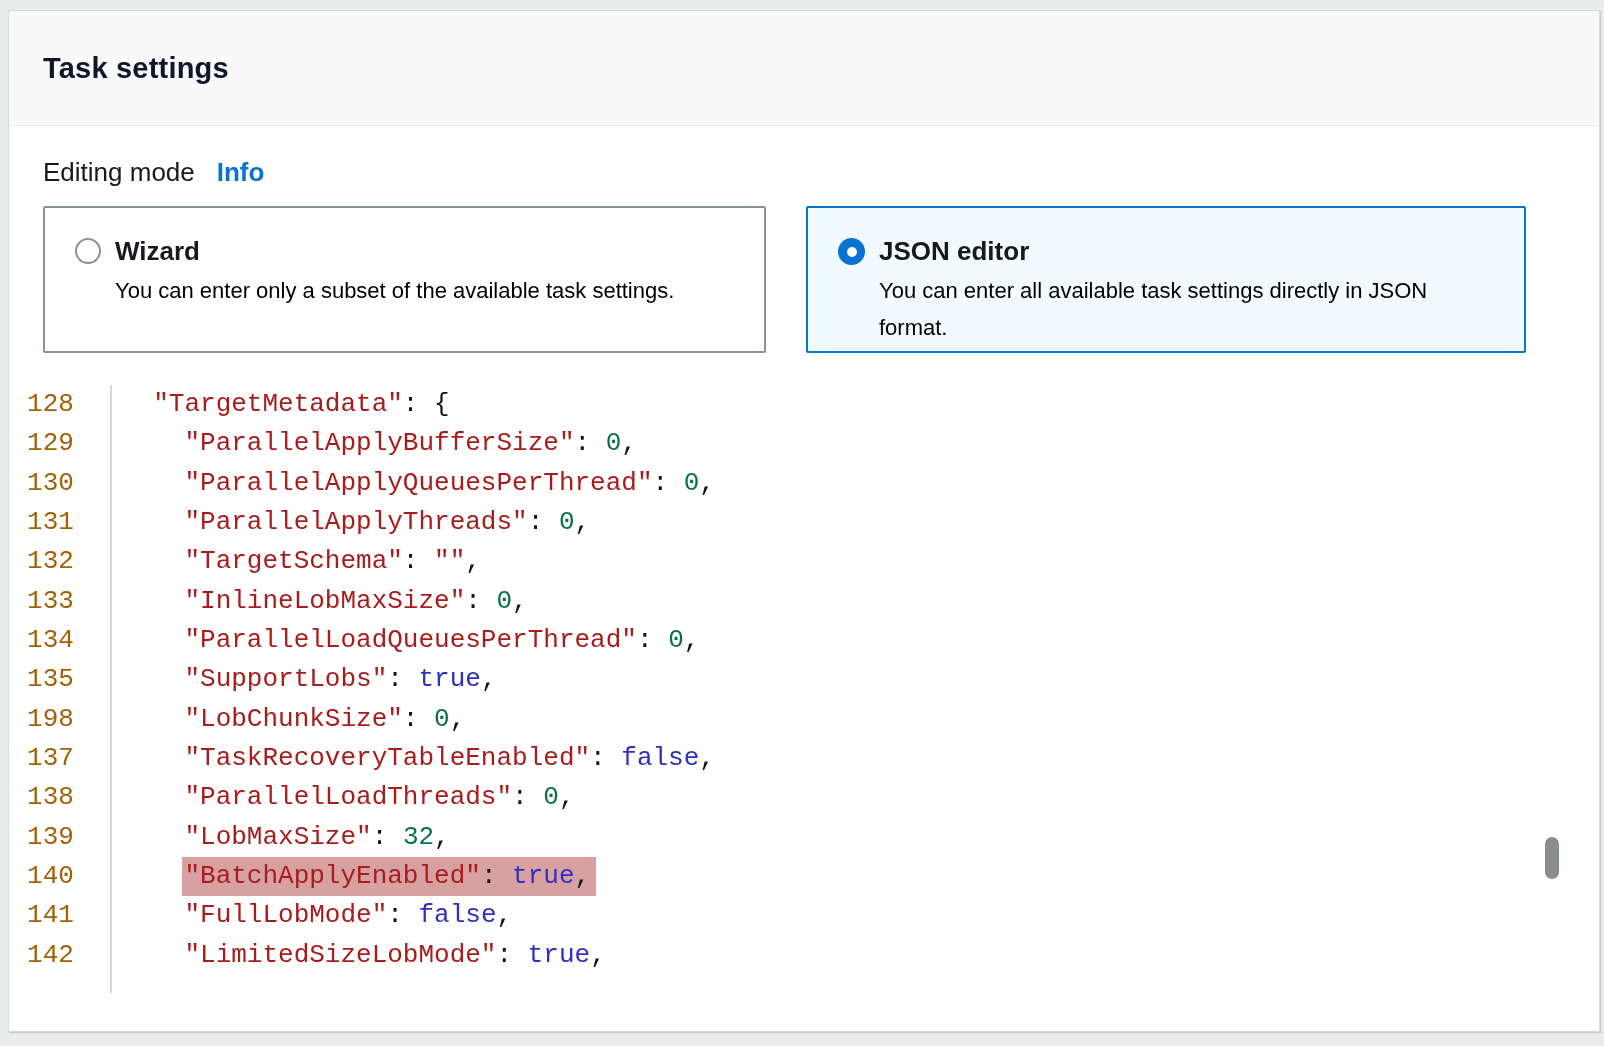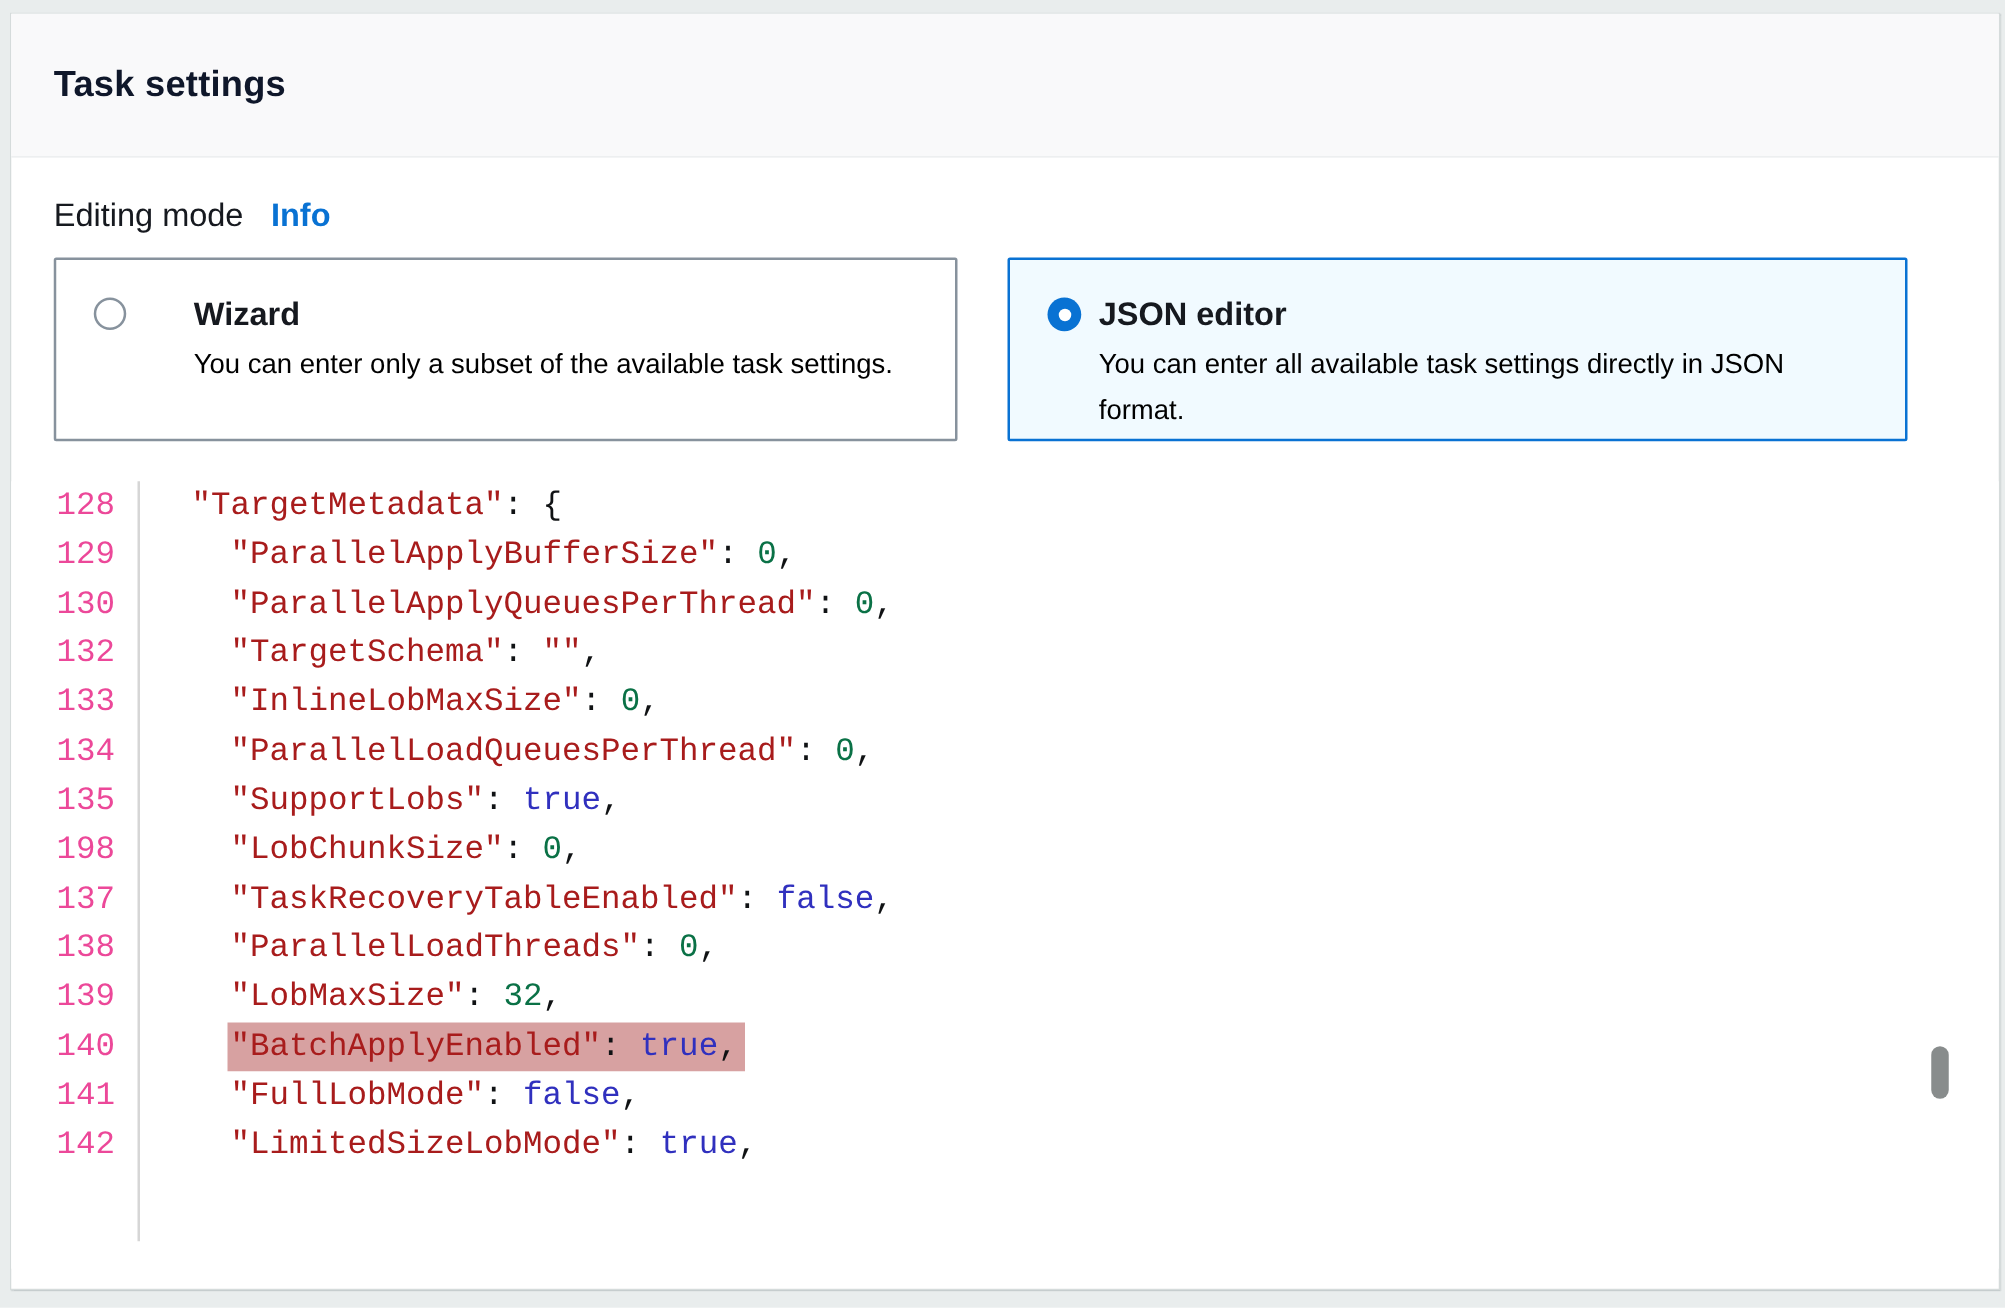--- a/index.html
+++ b/index.html
@@ -18,42 +18,42 @@
   .card-header h2 { font-size:29px; font-weight:700; color:#0f172a; letter-spacing:.2px; }
 
   .editing-row { position:absolute; left:34px; top:146px; font-size:26px; color:#16191f; }
   .editing-row .info-link { color:#0972d3; font-weight:700; margin-left:22px; text-decoration:none; cursor:pointer; }
 
   .tile {
     position:absolute; top:195px; height:147px; background:#ffffff;
     border:2px solid #87929d; border-radius:2px;
     display:flex; align-items:flex-start; padding:25px 24px 0 30px; cursor:pointer;
   }
-  .tile.wizard { left:34px; width:723px;gap:40px; }
+  .tile.wizard { left:34px; width:723px; }
   .tile.selected { left:797px; width:720px; background:#f1faff; border-color:#0972d3; }
 
   .radio {
     width:26px; height:26px; border-radius:50%; border:2px solid #87929d;
     background:#fff; margin-top:5px; flex:0 0 auto; position:relative;
   }
   .radio.checked { border:none; background:#0972d3; width:27px; height:27px; }
   .radio.checked .dot {
     position:absolute; left:50%; top:50%; width:10px; height:10px; margin:-5px 0 0 -5px;
     border-radius:50%; background:#ffffff;
   }
   .tile-text { margin-left:14px; }
   .tile-label { font-size:26px; font-weight:700; color:#16191f; line-height:36px; }
   .tile-desc { font-size:22px; color:#000000; line-height:37px; margin-top:3px; }
 
   
   .editor { position:absolute; left:0; top:374px; right:0; height:630px; background:#fff;
     font-family:"Liberation Mono", monospace; font-size:26px; }
   .gutter-divider { position:absolute; left:101px; top:0; width:2px; height:608px; background:#d6d6d6; }
   .code-row { display:flex; height:39.35px; line-height:39.35px; white-space:pre; }
-  .ln { width:97px; flex:0 0 auto; text-align:right; padding-right:14px; color:#ec4899; }
+  .ln { width:97px; flex:0 0 auto; text-align:center; padding-right:14px; color:#a16207; }
   .code { padding-left:16px; color:#101214; }
   .tok-str  { color:#a81c1c; }
   .tok-pun  { color:#101214; }
   .tok-num  { color:#0a7146; }
   .tok-bool { color:#3030be; }
   .hl { display:inline-block; vertical-align:top; line-height:39.35px; background:#d7a1a1; padding:0 6px 0 2px; margin-left:-2px; }
 
   .scroll-thumb { position:absolute; left:1536px; top:826px; width:14px; height:42px; border-radius:7px; background:#888c8c; cursor:grab; }
 </style>
 </head>
@@ -86,20 +86,21 @@
       <div class="tile-desc">You can enter all available task settings directly in JSON format.</div>
     </div>
   </div>
 
   <div class="editor">
     <div class="gutter-divider"></div>
     <div id="code-lines">
         <div class="code-row"><span class="ln">128</span><span class="code">  <span><span class="tok-str">"TargetMetadata"</span><span class="tok-pun">: {</span></span></span></div>
         <div class="code-row"><span class="ln">129</span><span class="code">    <span><span class="tok-str">"ParallelApplyBufferSize"</span><span class="tok-pun">: </span><span class="tok-num">0</span><span class="tok-pun">,</span></span></span></div>
         <div class="code-row"><span class="ln">130</span><span class="code">    <span><span class="tok-str">"ParallelApplyQueuesPerThread"</span><span class="tok-pun">: </span><span class="tok-num">0</span><span class="tok-pun">,</span></span></span></div>
+        <div class="code-row"><span class="ln">131</span><span class="code">    <span><span class="tok-str">"ParallelApplyThreads"</span><span class="tok-pun">: </span><span class="tok-num">0</span><span class="tok-pun">,</span></span></span></div>
         <div class="code-row"><span class="ln">132</span><span class="code">    <span><span class="tok-str">"TargetSchema"</span><span class="tok-pun">: </span><span class="tok-str">""</span><span class="tok-pun">,</span></span></span></div>
         <div class="code-row"><span class="ln">133</span><span class="code">    <span><span class="tok-str">"InlineLobMaxSize"</span><span class="tok-pun">: </span><span class="tok-num">0</span><span class="tok-pun">,</span></span></span></div>
         <div class="code-row"><span class="ln">134</span><span class="code">    <span><span class="tok-str">"ParallelLoadQueuesPerThread"</span><span class="tok-pun">: </span><span class="tok-num">0</span><span class="tok-pun">,</span></span></span></div>
         <div class="code-row"><span class="ln">135</span><span class="code">    <span><span class="tok-str">"SupportLobs"</span><span class="tok-pun">: </span><span class="tok-bool">true</span><span class="tok-pun">,</span></span></span></div>
         <div class="code-row"><span class="ln">198</span><span class="code">    <span><span class="tok-str">"LobChunkSize"</span><span class="tok-pun">: </span><span class="tok-num">0</span><span class="tok-pun">,</span></span></span></div>
         <div class="code-row"><span class="ln">137</span><span class="code">    <span><span class="tok-str">"TaskRecoveryTableEnabled"</span><span class="tok-pun">: </span><span class="tok-bool">false</span><span class="tok-pun">,</span></span></span></div>
         <div class="code-row"><span class="ln">138</span><span class="code">    <span><span class="tok-str">"ParallelLoadThreads"</span><span class="tok-pun">: </span><span class="tok-num">0</span><span class="tok-pun">,</span></span></span></div>
         <div class="code-row"><span class="ln">139</span><span class="code">    <span><span class="tok-str">"LobMaxSize"</span><span class="tok-pun">: </span><span class="tok-num">32</span><span class="tok-pun">,</span></span></span></div>
         <div class="code-row"><span class="ln">140</span><span class="code">    <span class="hl"><span class="tok-str">"BatchApplyEnabled"</span><span class="tok-pun">: </span><span class="tok-bool">true</span><span class="tok-pun">,</span></span></span></div>
         <div class="code-row"><span class="ln">141</span><span class="code">    <span><span class="tok-str">"FullLobMode"</span><span class="tok-pun">: </span><span class="tok-bool">false</span><span class="tok-pun">,</span></span></span></div>

